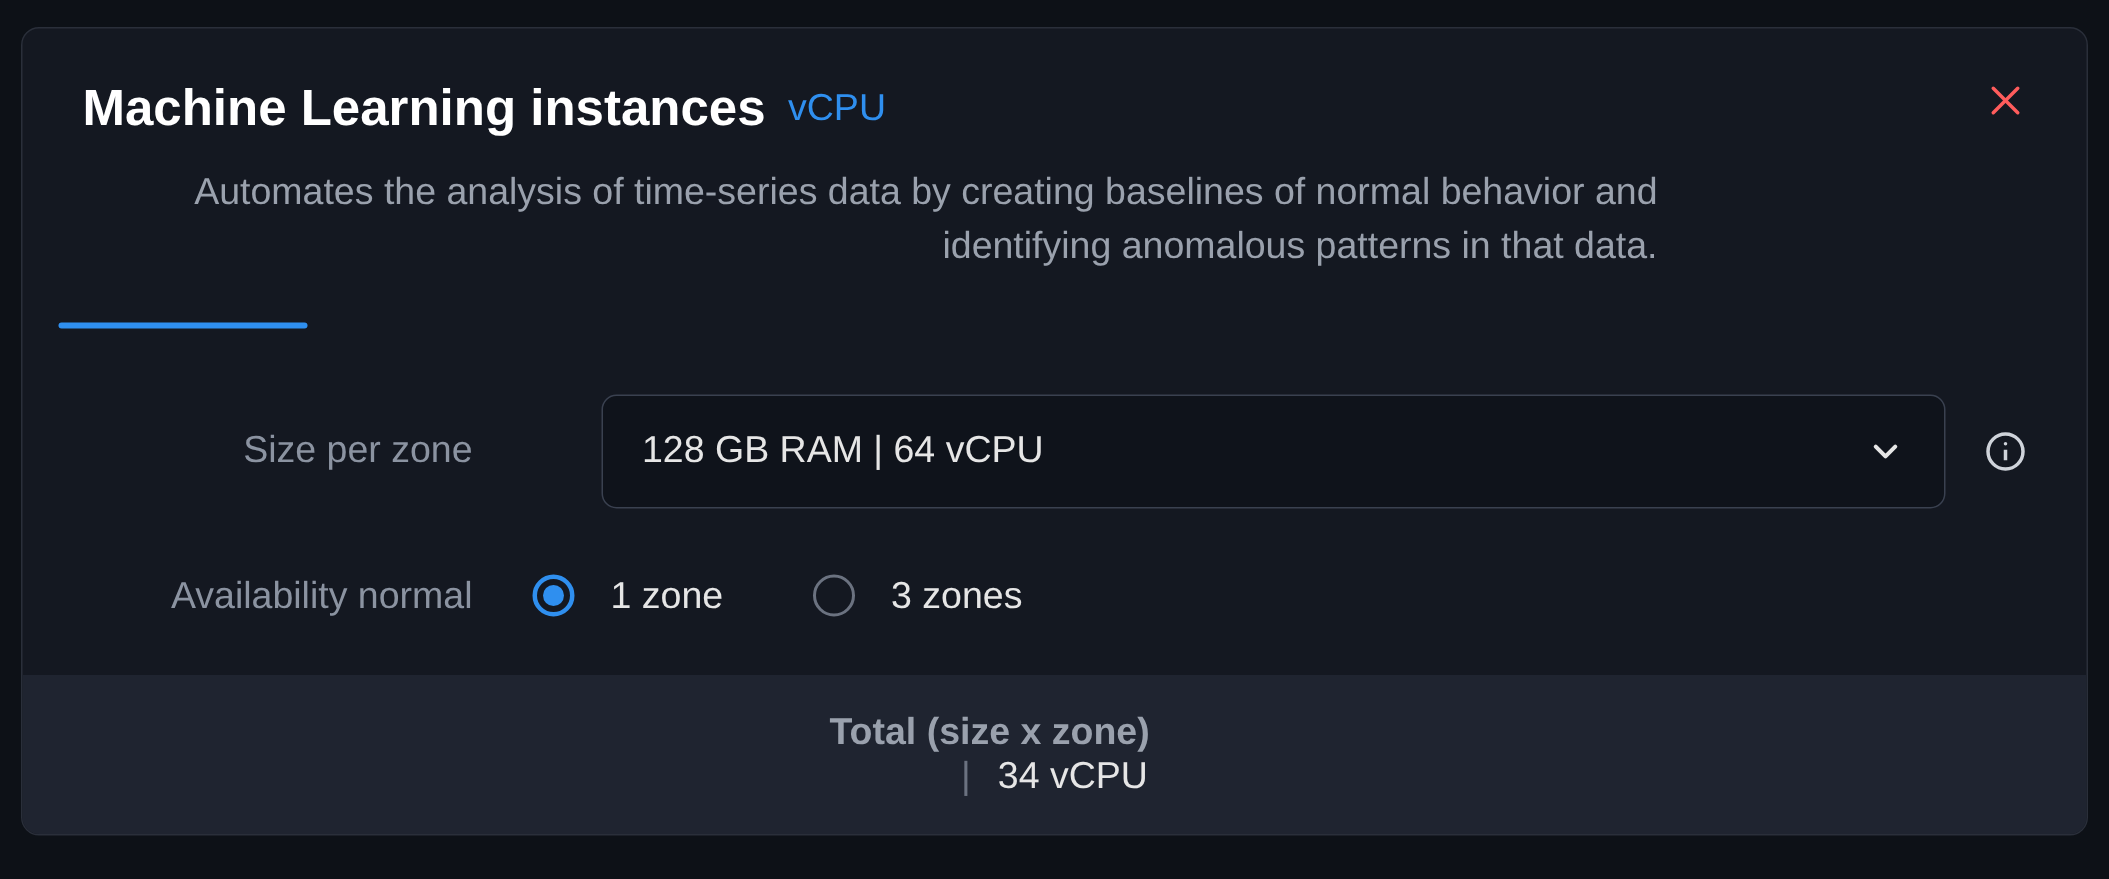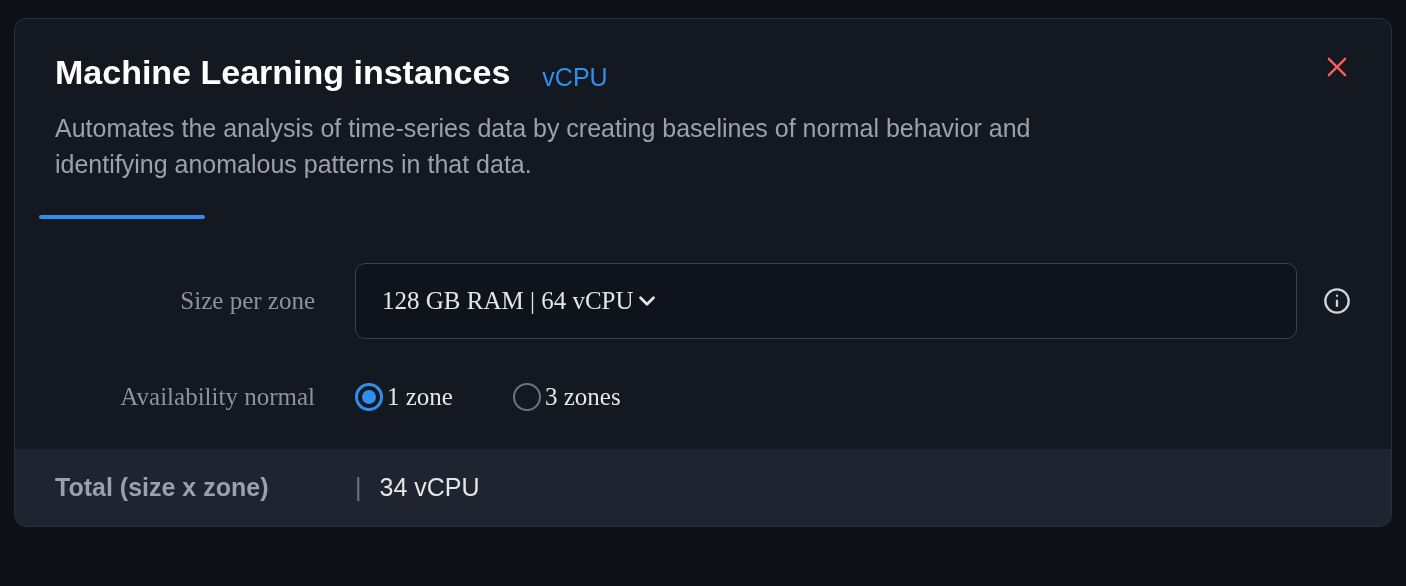--- a/index.html
+++ b/index.html
@@ -18,60 +18,60 @@
     border: 1px solid #2a2f3a;
     border-radius: 12px;
     overflow: hidden;
   }
   .card-header {
     padding: 34px 40px 10px 40px;
     position: relative;
   }
   .title-row {
     display: flex;
-    align-items: flex-end;
-    gap: 32px;
+    align-items: center;
+    gap: 15px;
   }
   .card-title {
     font-size: 34px;
     font-weight: 700;
     color: #ffffff;
   }
   .info-link {
     font-size: 25px;
     color: #2f8fef;
     cursor: pointer;
   }
   .card-desc {
     margin-top: 18px;
     font-size: 25px;
     line-height: 1.45;
     color: #9aa1ad;
     max-width: 1050px;
+    text-align: right;
   }
   .close-btn {
     position: absolute;
     top: 34px;
     right: 40px;
     width: 28px;
     height: 28px;
     cursor: pointer;
     color: #ff5c5c;
   }
   .close-btn svg { width: 100%; height: 100%; }
   .tab-indicator {
     margin: 22px 0 0 24px;
     width: 166px;
     height: 4px;
     background: #2f8fef;
     border-radius: 2px;
   }
   .form-area {
     padding: 44px 40px 28px 40px;
-    font-family: Liberation Serif, serif;
   }
   .form-row {
     display: flex;
     align-items: center;
     margin-bottom: 44px;
   }
   .form-label {
     width: 300px;
     font-size: 25px;
     color: #8b93a1;
@@ -85,23 +85,24 @@
     gap: 26px;
   }
   .select {
     flex: 1;
     height: 76px;
     background: #0f131b;
     border: 1px solid #3a4150;
     border-radius: 10px;
     display: flex;
     align-items: center;
-    justify-content: flex-start;
+    justify-content: space-between;
     padding: 0 26px;
     cursor: pointer;
+    margin-left: 46px;
   }
   .select-value {
     font-size: 25px;
     color: #e6e6e6;
   }
   .chevron {
     width: 26px;
     height: 26px;
     color: #e6e6e6;
   }
@@ -113,21 +114,21 @@
     flex-shrink: 0;
   }
   .radio-group {
     display: flex;
     align-items: center;
     gap: 60px;
   }
   .radio-option {
     display: flex;
     align-items: center;
-    gap: 4px;
+    gap: 24px;
     cursor: pointer;
   }
   .radio-circle {
     width: 28px;
     height: 28px;
     border-radius: 50%;
     border: 2.5px solid #6b7280;
     display: flex;
     align-items: center;
     justify-content: center;
@@ -142,23 +143,24 @@
     height: 14px;
     border-radius: 50%;
     background: #2f8fef;
   }
   .radio-label {
     font-size: 25px;
     color: #e6e6e6;
   }
   .total-bar {
     background: #1f2430;
-    padding: 24px 40px;
-    display: flex;
-    align-items: center;
+    padding: 24px 56px;
+    display: flex;
+    align-items: center;
+    flex-direction: column;
   }
   .total-label {
     width: 300px;
     font-size: 25px;
     font-weight: 600;
     color: #9aa1ad;
     padding-right: 40px;
   }
   .total-value {
     font-size: 25px;

